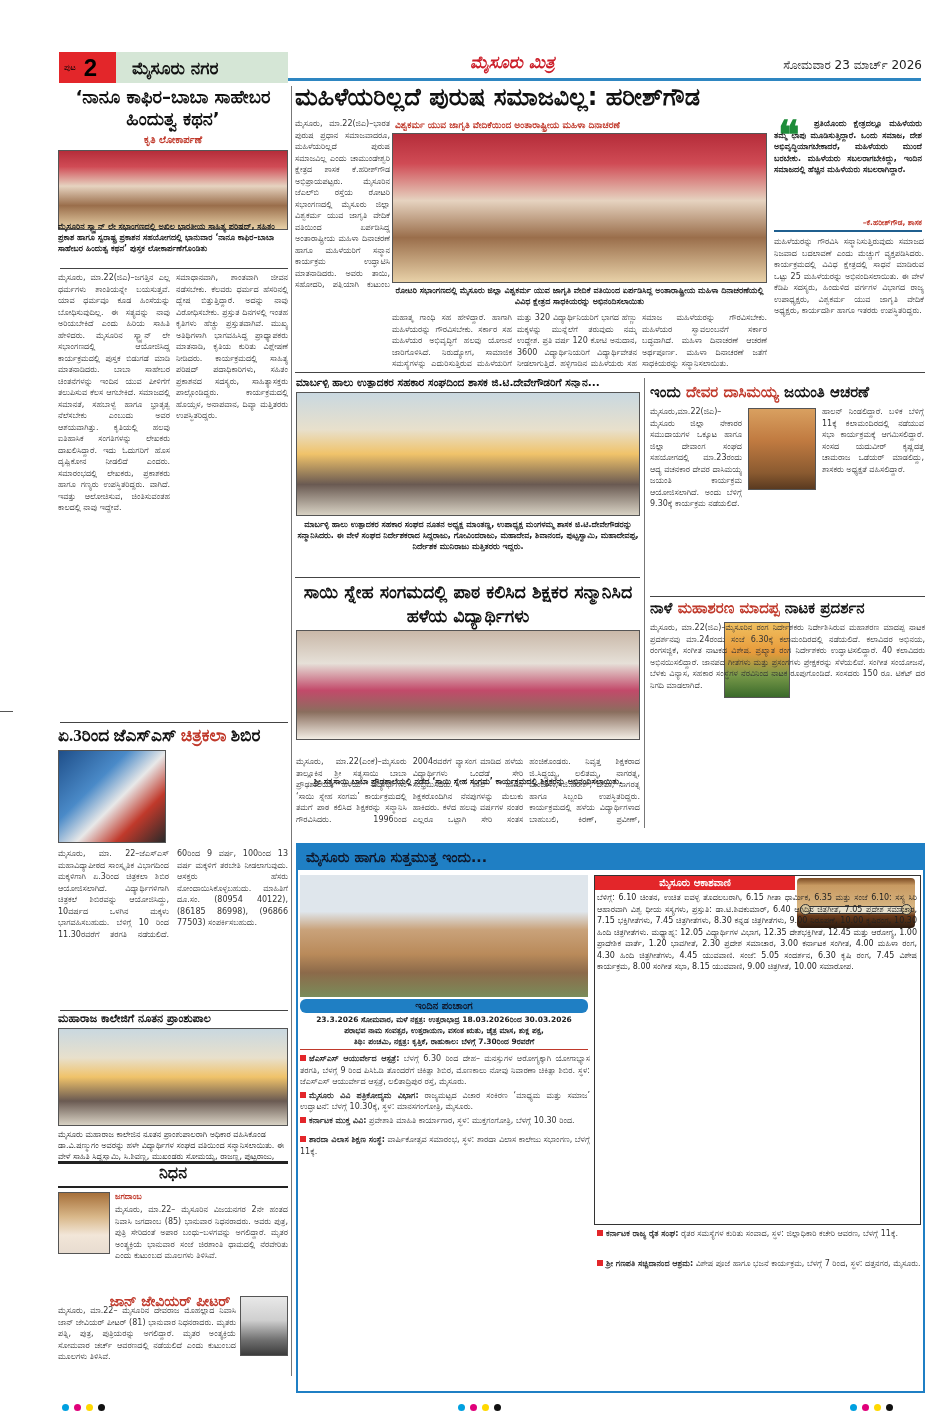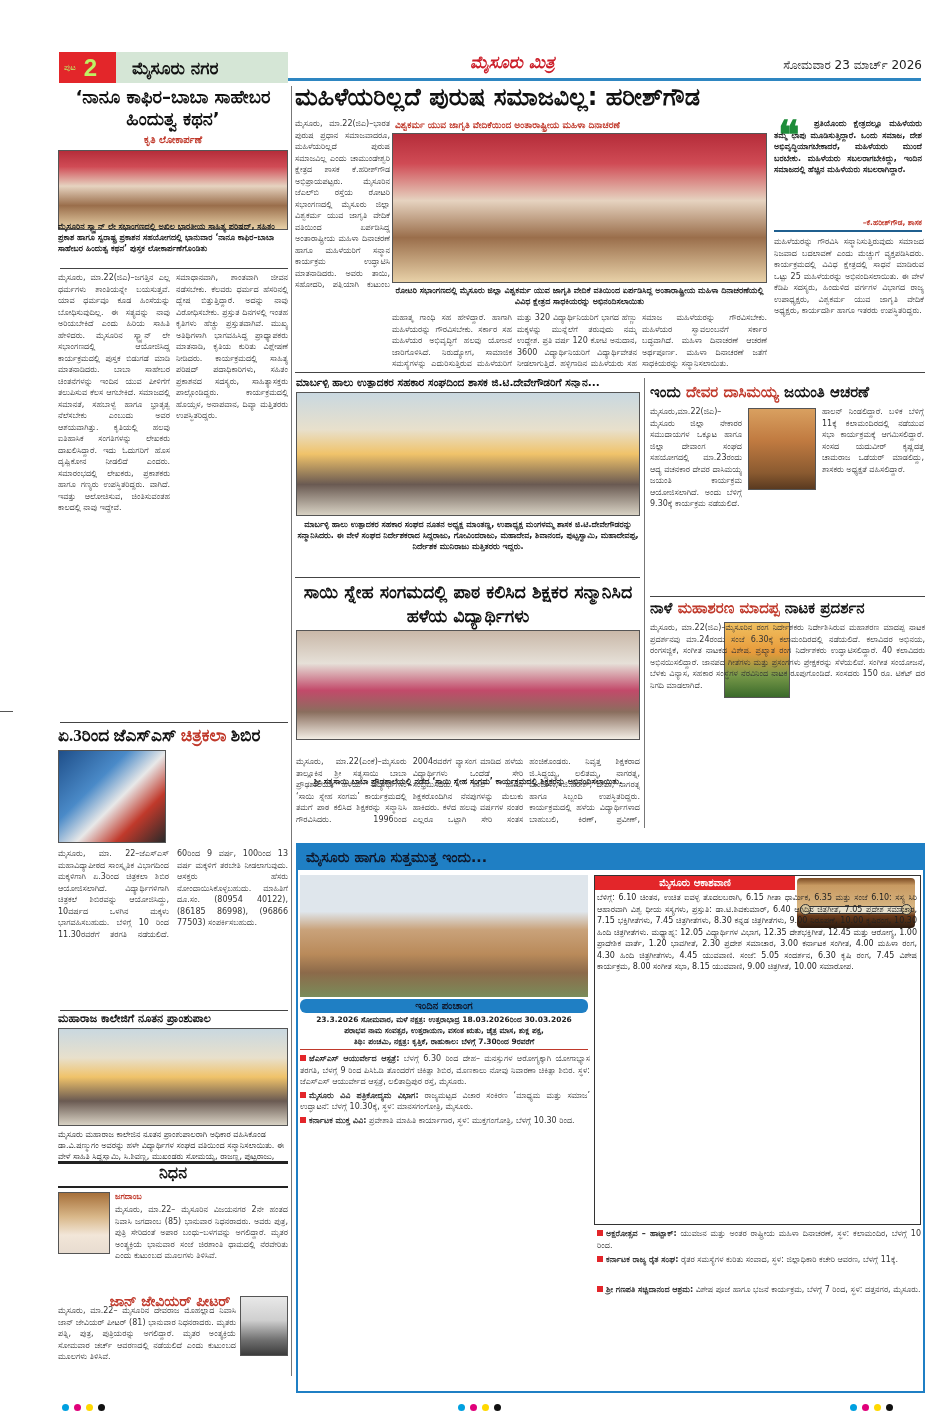--- a/index.html
+++ b/index.html
@@ -1,20 +1,20 @@
 <!DOCTYPE html>
 <html><head>
 <meta charset="utf-8">
 <style>
   * { box-sizing: border-box; margin: 0; padding: 0; }
   html, body { width: 945px; height: 1424px; background: #ffffff; overflow: hidden; }
   body { position: relative; font-family: "DejaVu Sans", sans-serif; color: #222; }
   .abs { position: absolute; }
   
-  .page-badge { left: 59px; top: 52px; width: 57px; height: 31px; background: #e3262a; color: #bef264; display: flex; align-items: center; padding-left: 5px; }
+  .page-badge { left: 59px; top: 52px; width: 57px; height: 31px; background: #e3262a; color: #000000; display: flex; align-items: center; padding-left: 5px; }
   .page-badge .small { font-size: 8px; margin-right: 8px; }
   .page-badge .num { font-size: 24px; font-weight: bold; font-family: "Liberation Sans", sans-serif; }
   .section-band { left: 116px; top: 52px; width: 172px; height: 31px; background: #d5e6d6; display: flex; align-items: center; padding-left: 16px; font-size: 17px; font-weight: bold; color: #111; }
   .brand { left: 470px; top: 52px; width: 150px; height: 24px; color: #cc1f2a; font-size: 17px; font-weight: bold; font-style: italic; }
   .dateline { left: 692px; top: 58px; width: 230px; font-size: 12px; color: #222; text-align: right; }
   .mast-rule { left: 288px; top: 78px; width: 633px; height: 3px; background: #2e86c1; }
   
   .hl { font-weight: bold; color: #111; line-height: 1.15; }
   .kicker { color: #c0392b; font-weight: bold; }
   .body-text { font-size: 8px; line-height: 11.5px; color: #333; text-align: justify; overflow: hidden; }
@@ -150,36 +150,36 @@
     <span>ಬೆಳಗ್ಗೆ 6.30 ರಿಂದ ದೇಹ– ಮನಸ್ಸುಗಳ ಆರೋಗ್ಯಕ್ಕಾಗಿ ಯೋಗಾಭ್ಯಾಸ ತರಗತಿ, ಬೆಳಗ್ಗೆ 9 ರಿಂದ ಪಿಸಿಓಡಿ ತೊಂದರೆಗೆ ಚಿಕಿತ್ಸಾ ಶಿಬಿರ, ಮೊಣಕಾಲು ನೋವು ನಿವಾರಣಾ ಚಿಕಿತ್ಸಾ ಶಿಬಿರ. ಸ್ಥಳ: ಜೆಎಸ್‌ಎಸ್ ಆಯುರ್ವೇದ ಆಸ್ಪತ್ರೆ, ಲಲಿತಾದ್ರಿಪುರ ರಸ್ತೆ, ಮೈಸೂರು.</span>
   </div>
   <div style="margin-bottom:2px;">
     <span class="bullet"></span><b>ಮೈಸೂರು ವಿವಿ ಪತ್ರಿಕೋದ್ಯಮ ವಿಭಾಗ:</b>
     <span>ರಾಜ್ಯಮಟ್ಟದ ವಿಚಾರ ಸಂಕಿರಣ ‘ಮಾಧ್ಯಮ ಮತ್ತು ಸಮಾಜ’ ಉದ್ಘಾಟನೆ: ಬೆಳಗ್ಗೆ 10.30ಕ್ಕೆ, ಸ್ಥಳ: ಮಾನಸಗಂಗೋತ್ರಿ, ಮೈಸೂರು.</span>
   </div>
   <div style="margin-bottom:8px;">
     <span class="bullet"></span><b>ಕರ್ನಾಟಕ ಮುಕ್ತ ವಿವಿ:</b>
     <span>ಪ್ರವೇಶಾತಿ ಮಾಹಿತಿ ಕಾರ್ಯಾಗಾರ, ಸ್ಥಳ: ಮುಕ್ತಗಂಗೋತ್ರಿ, ಬೆಳಗ್ಗೆ 10.30 ರಿಂದ.</span>
   </div>
+  <div style="margin-bottom:2px;">
+    <span class="bullet"></span><b>ಶಾರದಾ ವಿಲಾಸ ಶಿಕ್ಷಣ ಸಂಸ್ಥೆ:</b>
+    <span>ವಾರ್ಷಿಕೋತ್ಸವ ಸಮಾರಂಭ, ಸ್ಥಳ: ಶಾರದಾ ವಿಲಾಸ ಕಾಲೇಜು ಸಭಾಂಗಣ, ಬೆಳಗ್ಗೆ 11ಕ್ಕೆ.</span>
+  </div>
 </div>
 
 <div class="abs" style="left:594px; top:875px; width:327px; height:350px; border:1px solid #333;"></div>
 <div class="abs red-band" style="left:595px; top:876px; width:200px; height:14px; font-size:10px; line-height:14px;">ಮೈಸೂರು ಆಕಾಶವಾಣಿ</div>
 <div class="abs radio" style="left:797px; top:878px; width:118px; height:50px;">
   <div class="radio-dial"></div>
   <div class="knob" style="left:3px;"></div>
   <div class="knob" style="right:3px;"></div>
 </div>
 <div class="abs body-text" style="left:597px; top:892px; width:320px; height:330px; color:#222;">ಬೆಳಿಗ್ಗೆ: 6.10 ಚಿಂತನ, ಉಚಿತ ಐವಳ್ಳ ತೊದಲಬರಾಗಿ, 6.15 ಗೀತಾ ಧಾರ್ಮಿಕ, 6.35 ಮತ್ತು ಸಂಜೆ 6.10: ಸಸ್ಯ ಸಿರಿ ಆಹಾರವಾಗಿ ವಿಶ್ವ ಧೀಯ ಸಸ್ಯಗಳು, ಪ್ರಸ್ತುತಿ: ಡಾ.ಟಿ.ಶಿವಕುಮಾರ್, 6.40 ಆಗಿದಿನ ಚಿತ್ರಗೀತೆ, 7.05 ಪ್ರದೇಶ ಸಮಾಚಾರ, 7.15 ಭಕ್ತಿಗೀತೆಗಳು, 7.45 ಚಿತ್ರಗೀತೆಗಳು, 8.30 ಕನ್ನಡ ಚಿತ್ರಗೀತೆಗಳು, 9.00 ನಿರೂಪಣೆ, 10.00 ಕೃಷಿರಂಗ, 10.30 ಹಿಂದಿ ಚಿತ್ರಗೀತೆಗಳು. ಮಧ್ಯಾಹ್ನ: 12.05 ವಿದ್ಯಾರ್ಥಿಗಳ ವಿಭಾಗ, 12.35 ದೇಶಭಕ್ತಿಗೀತೆ, 12.45 ಮತ್ತು ಆರೋಗ್ಯ, 1.00 ಪ್ರಾದೇಶಿಕ ವಾರ್ತೆ, 1.20 ಭಾವಗೀತೆ, 2.30 ಪ್ರದೇಶ ಸಮಾಚಾರ, 3.00 ಕರ್ನಾಟಕ ಸಂಗೀತ, 4.00 ಮಹಿಳಾ ರಂಗ, 4.30 ಹಿಂದಿ ಚಿತ್ರಗೀತೆಗಳು, 4.45 ಯುವವಾಣಿ. ಸಂಜೆ: 5.05 ಸಂದರ್ಶನ, 6.30 ಕೃಷಿ ರಂಗ, 7.45 ವಿಶೇಷ ಕಾರ್ಯಕ್ರಮ, 8.00 ಸಂಗೀತ ಸಭಾ, 8.15 ಯುವವಾಣಿ, 9.00 ಚಿತ್ರಗೀತೆ, 10.00 ಸಮಾರೋಪ.</div>
 
 <div class="abs" style="left:597px; top:1228px; width:324px; height:162px; overflow:hidden; font-size:8px; line-height:11.5px; color:#333; text-align:justify;">
-  <div style="margin-bottom:3px;">
-    <span class="bullet"></span><b>ಅಕ್ಷರೋತ್ಸವ – ಹಾಟ್ಬಾಕ್:</b>
-    <span>ಯುವಜನ ಮತ್ತು ಅಂತರ ರಾಷ್ಟ್ರೀಯ ಮಹಿಳಾ ದಿನಾಚರಣೆ, ಸ್ಥಳ: ಕಲಾಮಂದಿರ, ಬೆಳಗ್ಗೆ 10 ರಿಂದ.</span>
-  </div>
   <div style="margin-bottom:18px;">
     <span class="bullet"></span><b>ಕರ್ನಾಟಕ ರಾಜ್ಯ ರೈತ ಸಂಘ:</b>
     <span>ರೈತರ ಸಮಸ್ಯೆಗಳ ಕುರಿತು ಸಂವಾದ, ಸ್ಥಳ: ಜಿಲ್ಲಾಧಿಕಾರಿ ಕಚೇರಿ ಆವರಣ, ಬೆಳಗ್ಗೆ 11ಕ್ಕೆ.</span>
   </div>
   <div>
     <span class="bullet"></span><b>ಶ್ರೀ ಗಣಪತಿ ಸಚ್ಚಿದಾನಂದ ಆಶ್ರಮ:</b>
     <span>ವಿಶೇಷ ಪೂಜೆ ಹಾಗೂ ಭಜನೆ ಕಾರ್ಯಕ್ರಮ, ಬೆಳಗ್ಗೆ 7 ರಿಂದ, ಸ್ಥಳ: ದತ್ತನಗರ, ಮೈಸೂರು.</span>
   </div>
 </div>
 

